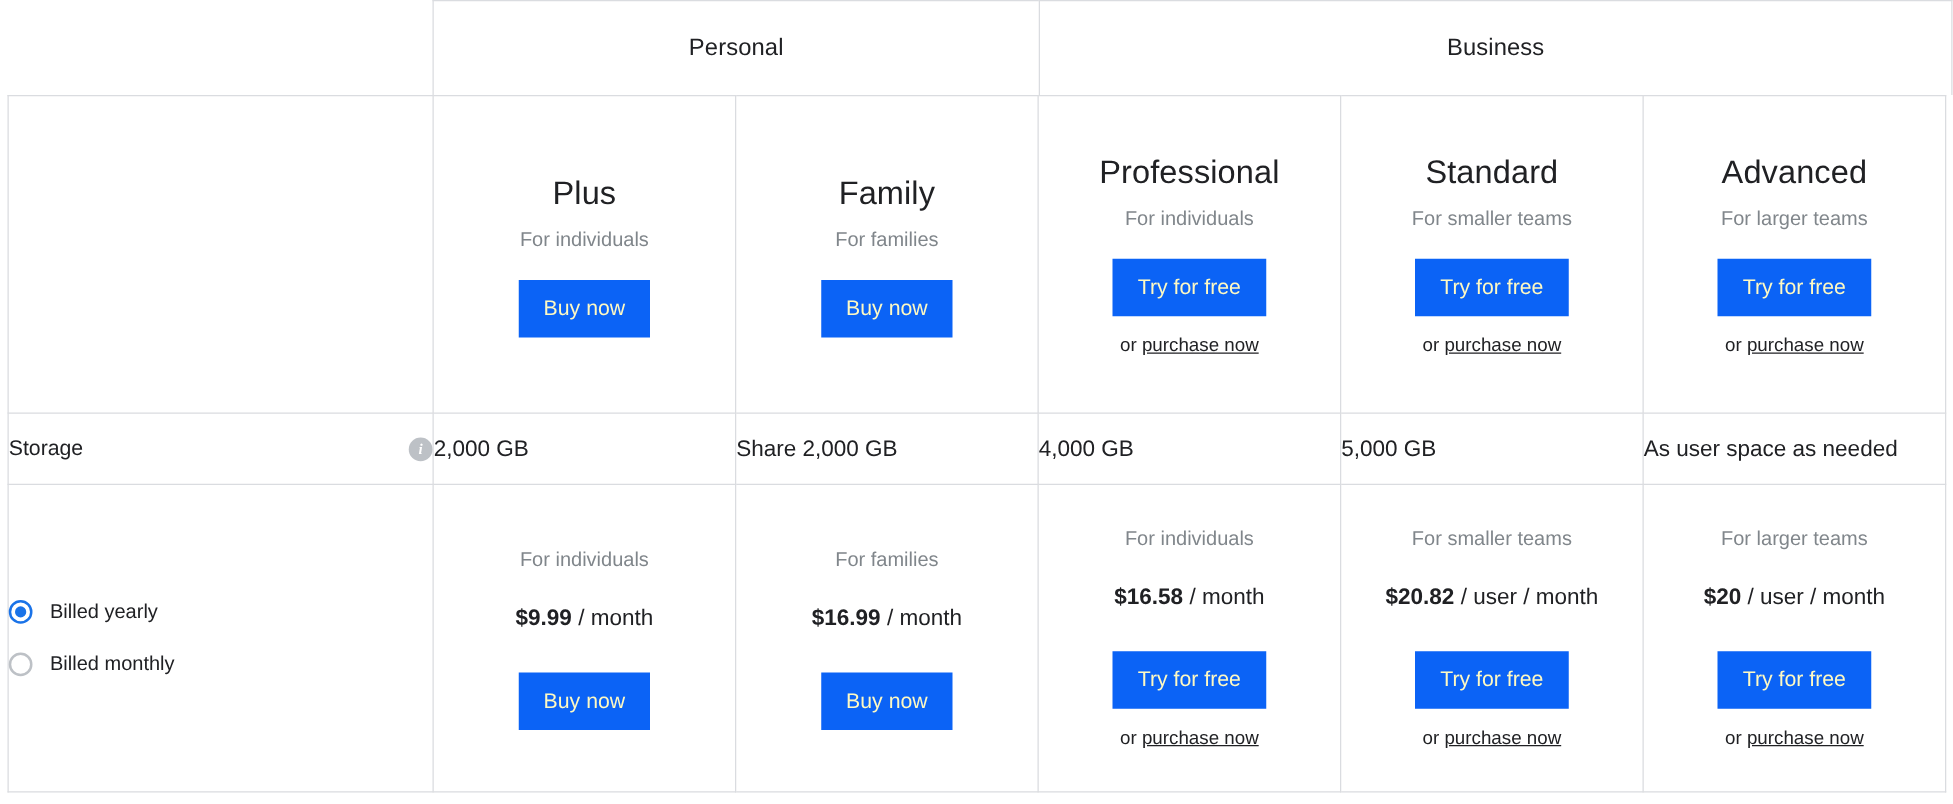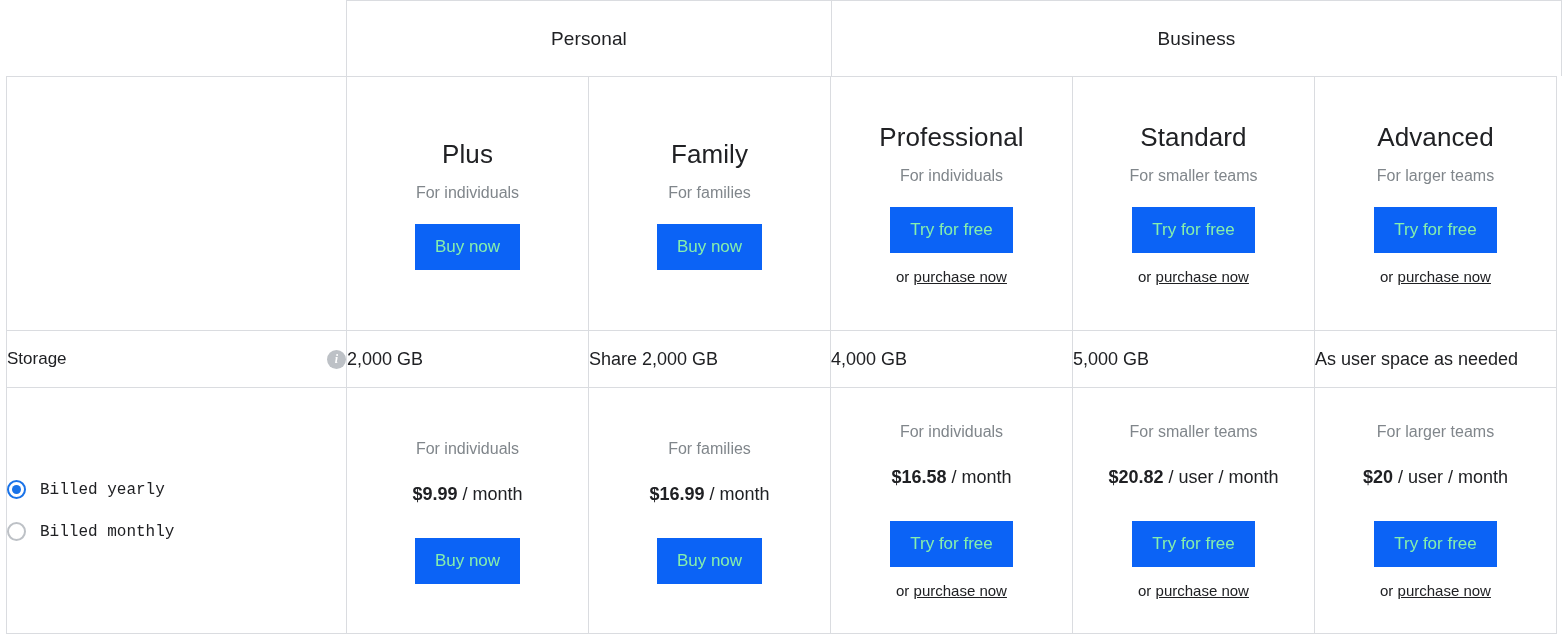--- a/index.html
+++ b/index.html
@@ -94,21 +94,21 @@
   }
   .plan-tagline {
     font-size: 16px;
     color: #80868b;
     line-height: 22px;
     margin-bottom: 20px;
   }
   .cta-btn {
     display: inline-block;
     background: #0b63f6;
-    color: #86efac;
+    color: #fef9c3;
     font-size: 17px;
     font-family: "Liberation Sans", sans-serif;
     line-height: 22px;
     padding: 12px 20px;
     border: 0;
     border-radius: 0;
     cursor: pointer;
     white-space: nowrap;
   }
   .or-line {
@@ -176,21 +176,20 @@
   .radio-group {
     display: flex;
     flex-direction: column;
     gap: 22px;
   }
   .radio-item {
     display: flex;
     align-items: center;
     cursor: pointer;
     gap: 14px;
-    font-family: Liberation Mono, monospace;
   }
   .radio-mark {
     width: 19px;
     height: 19px;
     border-radius: 50%;
     box-sizing: border-box;
     border: 2px solid #bdc1c6;
     background: #ffffff;
     position: relative;
     flex: 0 0 19px;

